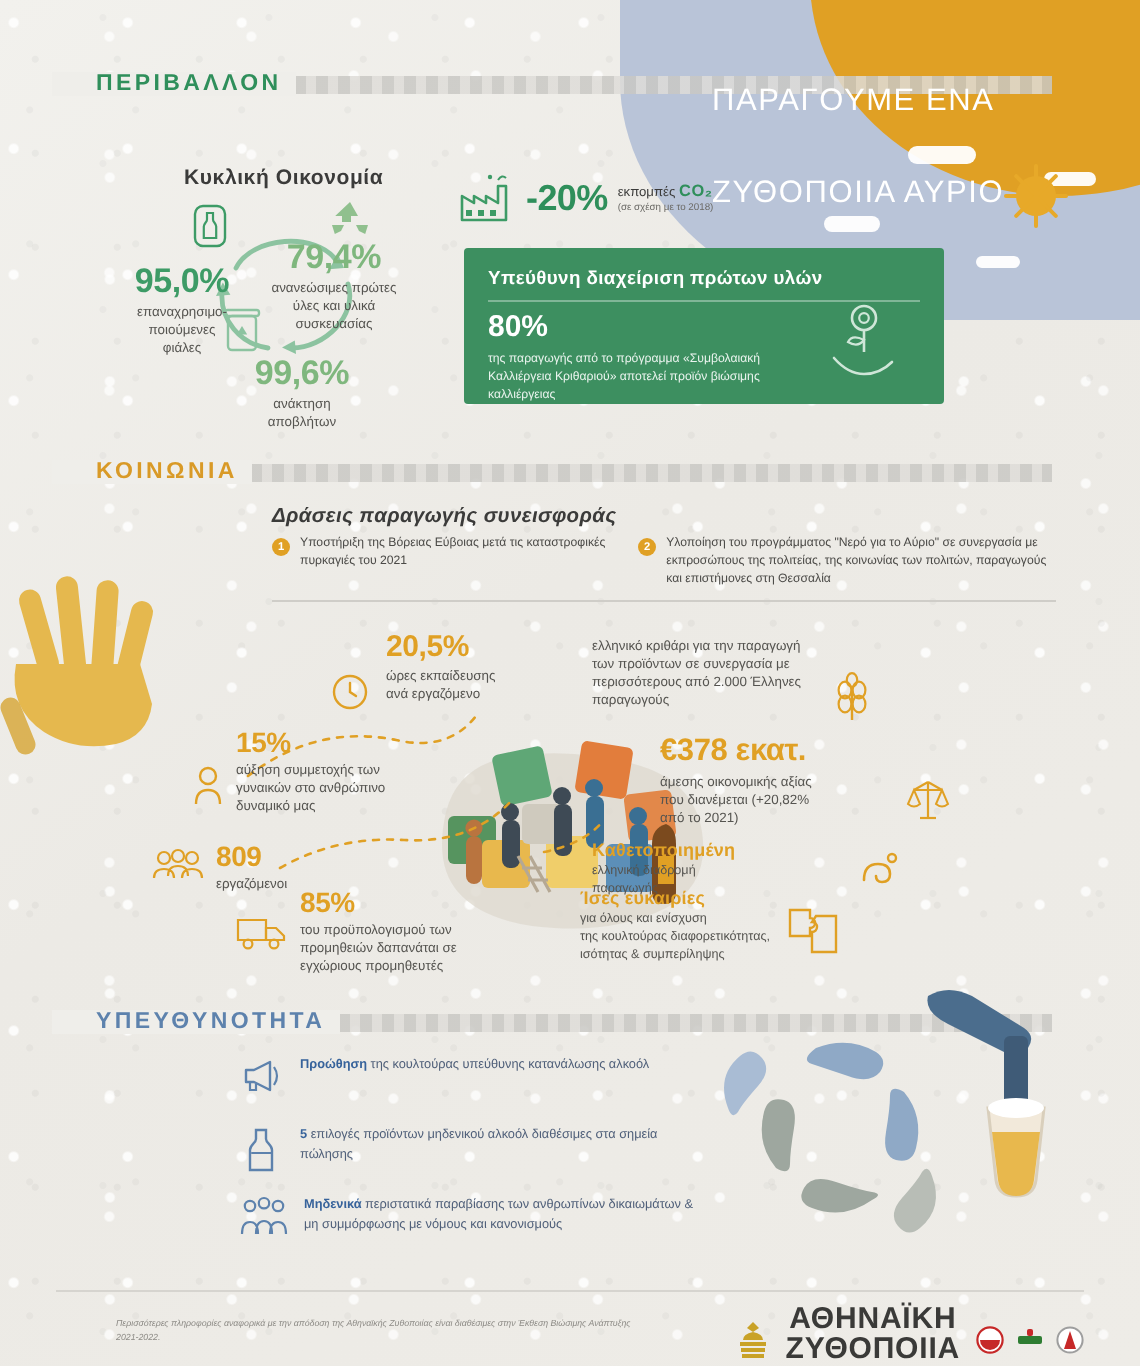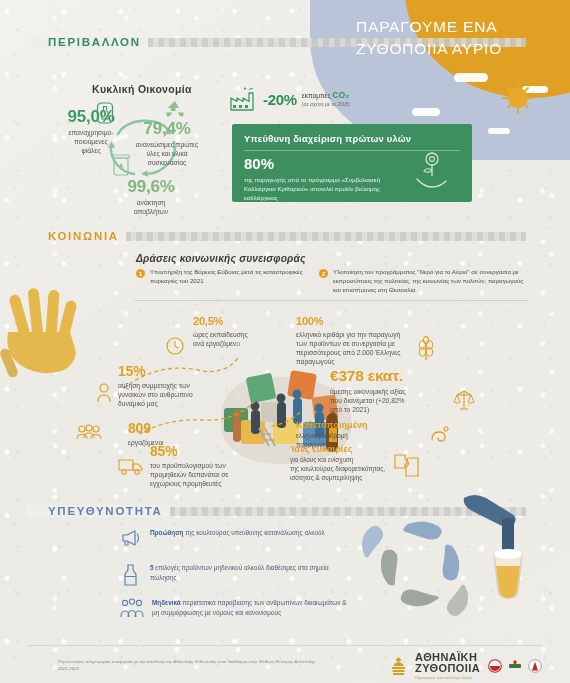--- a/index.html
+++ b/index.html
@@ -34,21 +34,21 @@
   .hero-orange{
     position:absolute;top:-70px;right:-30px;width:250px;height:200px;
     background:#e0a024;border-radius:0 0 0 100%;
     clip-path:ellipse(125px 108px at 72% 30%);
   }
   .hero-title{
     position:absolute;top:16px;right:14px;width:200px;
     text-align:left;color:#fff;font-size:15.5px;letter-spacing:.8px;
     line-height:1.42;font-weight:400;z-index:5;
   }
-  .hero-title span{display:block;}
+  .hero-title span{display:block;margin-top:24px;}
   .sun{position:absolute;right:42px;top:88px;width:20px;height:20px;border-radius:50%;background:#e7a929;z-index:3;}
   .sun::before,.sun::after{
     content:"";position:absolute;left:50%;top:50%;width:32px;height:2px;
     background:#e7a929;transform:translate(-50%,-50%);border-radius:2px;
   }
   .sun::after{transform:translate(-50%,-50%) rotate(90deg);}
   .sun-d{position:absolute;left:50%;top:50%;width:30px;height:2px;background:#e7a929;border-radius:2px;}
   .sun-d.a{transform:translate(-50%,-50%) rotate(45deg);}
   .sun-d.b{transform:translate(-50%,-50%) rotate(-45deg);}
   .cloud{position:absolute;background:#fff;border-radius:20px;opacity:.95;z-index:3;}
@@ -77,26 +77,26 @@
 
   
   .ce-title{position:absolute;left:92px;top:83px;font-size:10.5px;font-weight:700;color:#3b3b3a;letter-spacing:.3px;}
   .ring{position:absolute;left:96px;top:104px;width:96px;height:84px;}
   .stat{position:absolute;}
   .stat .num{font-size:17px;font-weight:700;letter-spacing:-.2px;line-height:1;}
   .stat .cap{font-size:6.7px;line-height:1.35;color:#555450;margin-top:3px;}
   .g .num{color:#3d9b66;}
   .g2 .num{color:#7fb77e;}
 
-  #st-95{left:60px;top:108px;width:62px;text-align:center;}
+  #st-95{left:60px;top:132px;width:62px;text-align:center;}
   #st-79{left:128px;top:120px;width:78px;text-align:center;}
   #st-996{left:116px;top:178px;width:70px;text-align:center;}
 
   .co2{position:absolute;left:228px;top:86px;display:flex;align-items:center;gap:5px;}
-  .co2 .pct{font-size:15px;font-weight:700;color:#2f8f5b;letter-spacing:-.3px;}
+  .co2 .pct{font-size:18px;font-weight:700;color:#2f8f5b;letter-spacing:-.3px;}
   .co2 .lab{font-size:6.6px;color:#3b3b3a;line-height:1.25;}
   .co2 .lab b{font-size:8.2px;color:#2f8f5b;letter-spacing:.3px;}
   .co2 .sub{font-size:4.9px;color:#6b6a66;}
 
   .green-card{
     position:absolute;left:232px;top:124px;width:240px;height:78px;
     background:#3d8f60;border-radius:2px;color:#fff;padding:9px 12px;box-sizing:border-box;
     overflow:hidden;
   }
   .green-card h3{margin:0;font-size:9.4px;font-weight:700;letter-spacing:.2px;}
@@ -113,44 +113,44 @@
     font-size:5.6px;display:flex;align-items:center;justify-content:center;font-weight:700;margin-top:1px;
   }
   .bul .t{font-size:6.1px;line-height:1.45;color:#4b4a47;}
   .bul-rule{position:absolute;left:136px;top:300px;width:392px;height:1px;background:#cfcdc8;}
 
   .o .num{color:#e0a024;}
   #st-205{left:193px;top:316px;width:88px;}
   #st-100{left:296px;top:316px;width:116px;}
   #st-15{left:118px;top:364px;width:110px;}
   #st-378{left:330px;top:368px;width:118px;}
-  #st-809{left:108px;top:421px;width:84px;margin-left:20px;}
+  #st-809{left:108px;top:421px;width:84px;}
   #st-85{left:150px;top:444px;width:110px;}
   #st-ises{left:290px;top:444px;width:124px;}
   #st-kath{left:296px;top:420px;width:120px;}
   .lab .ttl{font-size:9px;font-weight:700;color:#e0a024;letter-spacing:.1px;}
   .lab .cap{font-size:6.3px;line-height:1.4;color:#555450;margin-top:2px;}
   #st-378 .num{font-size:15.5px;}
-  #st-100 .num,#st-205 .num{font-size:11px;}
+  #st-100 .num,#st-205 .num{font-size:15px;}
   #st-15 .num,#st-809 .num,#st-85 .num{font-size:14px;}
 
   
   .res-item{position:absolute;display:flex;gap:8px;align-items:flex-start;width:230px;}
   .res-item .txt{font-size:6.4px;line-height:1.55;color:#50607a;}
   .res-item .txt b{color:#37639b;font-weight:700;}
   #res-1{left:120px;top:528px;}
   #res-2{left:120px;top:563px;}
   #res-3{left:120px;top:598px;}
 
   
   .foot-rule{position:absolute;left:28px;top:645px;width:514px;height:1px;background:#d6d4cf;}
   .foot-note{position:absolute;left:58px;top:658px;width:260px;font-size:4.4px;line-height:1.7;color:#8d8b86;font-style:italic;}
   .brand{position:absolute;right:28px;top:652px;display:flex;align-items:center;gap:8px;}
   .brand-txt{display:flex;flex-direction:column;line-height:1;}
-  .brand-txt .l1,.brand-txt .l2{font-size:11px;font-weight:700;color:#3a3a38;letter-spacing:.4px;}
+  .brand-txt .l1,.brand-txt .l2{font-size:15px;font-weight:700;color:#3a3a38;letter-spacing:.4px;text-align:center;}
   .brand-txt .l3{font-size:3.7px;color:#b09a4e;margin-top:2.5px;letter-spacing:.2px;}
   .logo-mark{width:17px;height:20px;}
   .sub-logos{display:flex;gap:6px;align-items:center;}
   .sub-logos svg{display:block;}
 
   svg{overflow:visible;}
 </style>
 </head>
 <body>
 
@@ -255,21 +255,21 @@
       <path d="M18 20 q-6-3-8 1 q5 3 8-1z" stroke="#cfe6d8" stroke-width="1.1" fill="none"></path>
       <path d="M3 29 q7 8 15 8 q8 0 14-6" stroke="#cfe6d8" stroke-width="1.3" fill="none" stroke-linecap="round"></path>
     </svg>
   </div>
 
   <div class="sec-head" id="sec-soc">
     <div class="bar"></div>
     <div class="lbl">ΚΟΙΝΩΝΙΑ</div>
   </div>
 
-  <div class="soc-title">Δράσεις κοινωνικής συνεισφοράς</div>
+  <div class="soc-title">Δράσεις παραγωγής συνεισφοράς</div>
 
   <div class="bullets">
     <div class="bul" style="width:170px">
       <div class="dot">1</div>
       <div class="t">Υποστήριξη της Βόρειας Εύβοιας μετά τις καταστροφικές πυρκαγιές του 2021</div>
     </div>
     <div class="bul" style="width:210px">
       <div class="dot">2</div>
       <div class="t">Υλοποίηση του προγράμματος "Νερό για το Αύριο" σε συνεργασία με εκπροσώπους της πολιτείας, της κοινωνίας των πολιτών, παραγωγούς και επιστήμονες στη Θεσσαλία</div>
     </div>
@@ -336,21 +336,20 @@
 
   <svg style="position:absolute;left:416px;top:336px;" width="20" height="26" viewBox="0 0 20 26">
     <path d="M10 24V8" stroke="#e0a024" stroke-width="1.2"></path>
     <ellipse cx="6.5" cy="9" rx="3.2" ry="4.2" stroke="#e0a024" stroke-width="1.1" fill="none"></ellipse>
     <ellipse cx="13.5" cy="9" rx="3.2" ry="4.2" stroke="#e0a024" stroke-width="1.1" fill="none"></ellipse>
     <ellipse cx="6.5" cy="16" rx="3.2" ry="4.2" stroke="#e0a024" stroke-width="1.1" fill="none"></ellipse>
     <ellipse cx="13.5" cy="16" rx="3.2" ry="4.2" stroke="#e0a024" stroke-width="1.1" fill="none"></ellipse>
     <ellipse cx="10" cy="4" rx="2.6" ry="3.4" stroke="#e0a024" stroke-width="1.1" fill="none"></ellipse>
   </svg>
   <div class="stat o" id="st-100">
-    <div class="num">100%</div>
     <div class="cap">ελληνικό κριθάρι για την παραγωγή των προϊόντων σε συνεργασία με περισσότερους από 2.000 Έλληνες παραγωγούς</div>
   </div>
 
   <svg style="position:absolute;left:94px;top:382px;" width="20" height="22" viewBox="0 0 20 22">
     <circle cx="10" cy="6" r="4" stroke="#e0a024" stroke-width="1.2" fill="none"></circle>
     <path d="M4 20 q0-7 6-7 q6 0 6 7" stroke="#e0a024" stroke-width="1.2" fill="none"></path>
   </svg>
   <div class="stat o" id="st-15">
     <div class="num">15%</div>
     <div class="cap" style="white-space:pre-line">αύξηση συμμετοχής των

